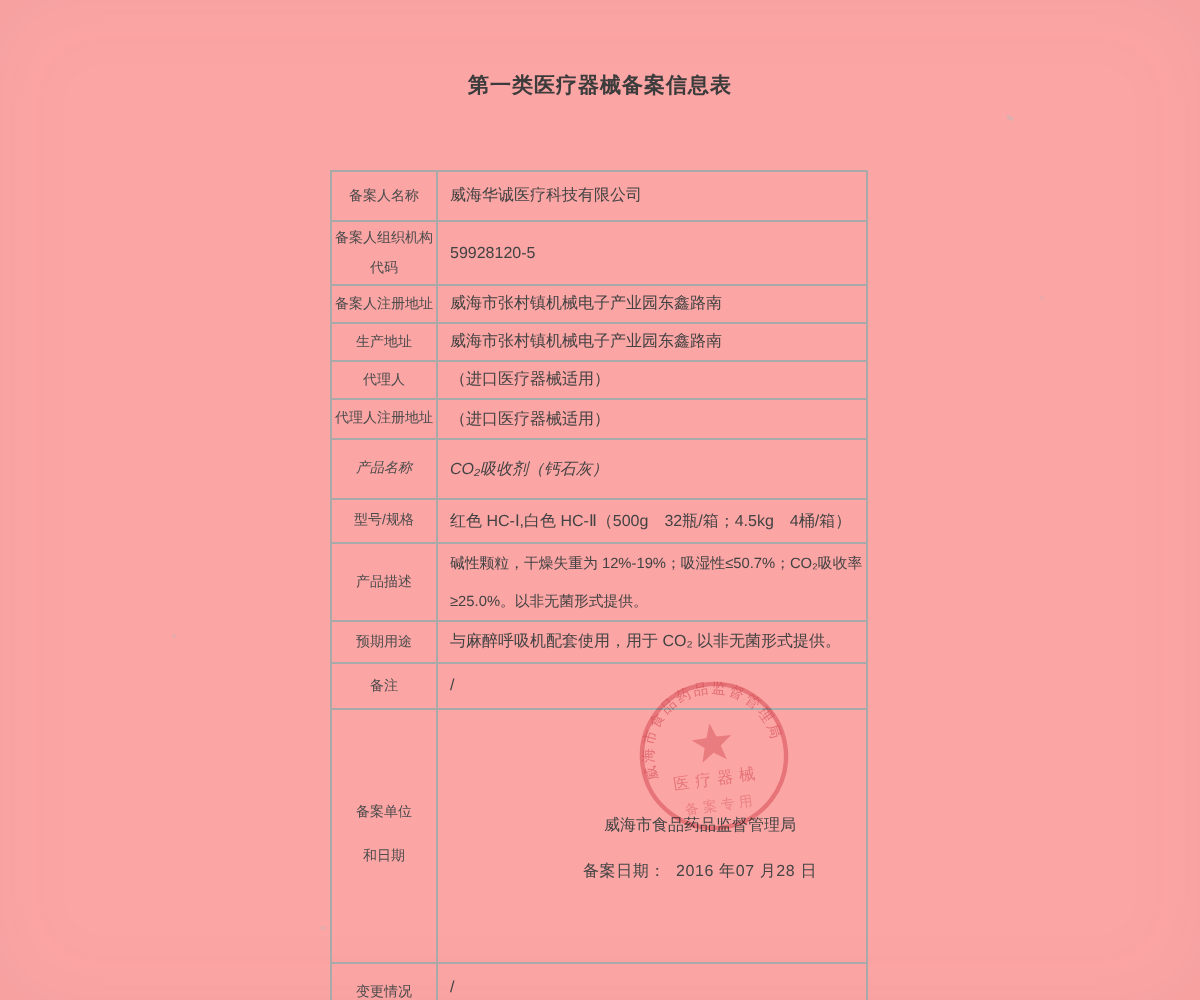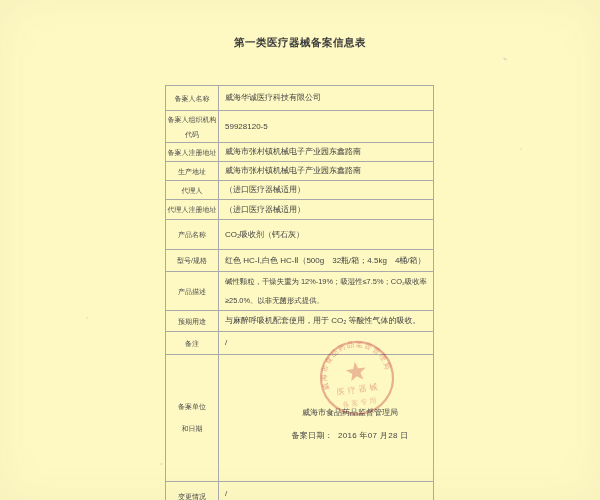--- a/index.html
+++ b/index.html
@@ -4,21 +4,21 @@
 <style>
   html, body {
     margin: 0; padding: 0;
     width: 600px; height: 500px;
     background: #fdfdfc;
     font-family: "Liberation Sans", sans-serif;
   }
   .page {
     position: relative;
     width: 600px; height: 500px;
-    background: #fef9c3;
+    background: #fca5a5;
     box-shadow: inset 0 0 45px rgba(90,90,85,0.05);
     overflow: hidden;
   }
   .doc-title {
     position: absolute;
     top: 36px; left: 0; width: 600px;
     text-align: center;
     font-size: 10.5px;
     font-weight: bold;
     letter-spacing: 0.5px;
@@ -74,21 +74,21 @@
     row-gap: 5px;
   }
   .agency-line { font-size: 8px; color: #454545; white-space: pre; }
   .date-line   { font-size: 8px; color: #454545; white-space: pre; letter-spacing: 0.3px; }
   
   tr.h25 { height: 25px; }
   tr.h32 { height: 32px; }
   tr.h19 { height: 19px; }
   tr.h18 { height: 18px; }
   tr.h20 { height: 20px; }
-  tr.h30 { height: 30px; }
+  tr.h30 { height: 30px; font-style: italic; }
   tr.h22 { height: 22px; }
   tr.h38 { height: 38px; }
   tr.h21 { height: 21px; }
   tr.h23 { height: 23px; }
   tr.h55 { height: 55px; }
   tr.h29 { height: 29px; }
   
   .stamp {
     position: absolute;
     left: 309px; top: 330px;
@@ -166,26 +166,26 @@
       <tr class="h30">
         <td class="lbl">产品名称</td>
         <td class="val">CO₂吸收剂（钙石灰）</td>
       </tr>
       <tr class="h22">
         <td class="lbl">型号/规格</td>
         <td class="val">红色 HC-Ⅰ,白色 HC-Ⅱ（500g　32瓶/箱；4.5kg　4桶/箱）</td>
       </tr>
       <tr class="h38">
         <td class="lbl">产品描述</td>
-        <td class="val val-desc">碱性颗粒，干燥失重为 12%-19%；吸湿性≤7.5%；CO₂吸收率
+        <td class="val val-desc">碱性颗粒，干燥失重为 12%-19%；吸湿性≤50.7%；CO₂吸收率
 ≥25.0%。以非无菌形式提供。</td>
       </tr>
       <tr class="h21">
         <td class="lbl">预期用途</td>
-        <td class="val">与麻醉呼吸机配套使用，用于 CO₂ 等酸性气体的吸收。</td>
+        <td class="val">与麻醉呼吸机配套使用，用于 CO₂ 以非无菌形式提供。</td>
       </tr>
       <tr class="h23">
         <td class="lbl">备注</td>
         <td class="val">/</td>
       </tr>
       <tr class="h55">
         <td class="lbl lbl-wide">备案单位
 和日期</td>
         <td class="val val-agency">
           <div class="agency-box">

